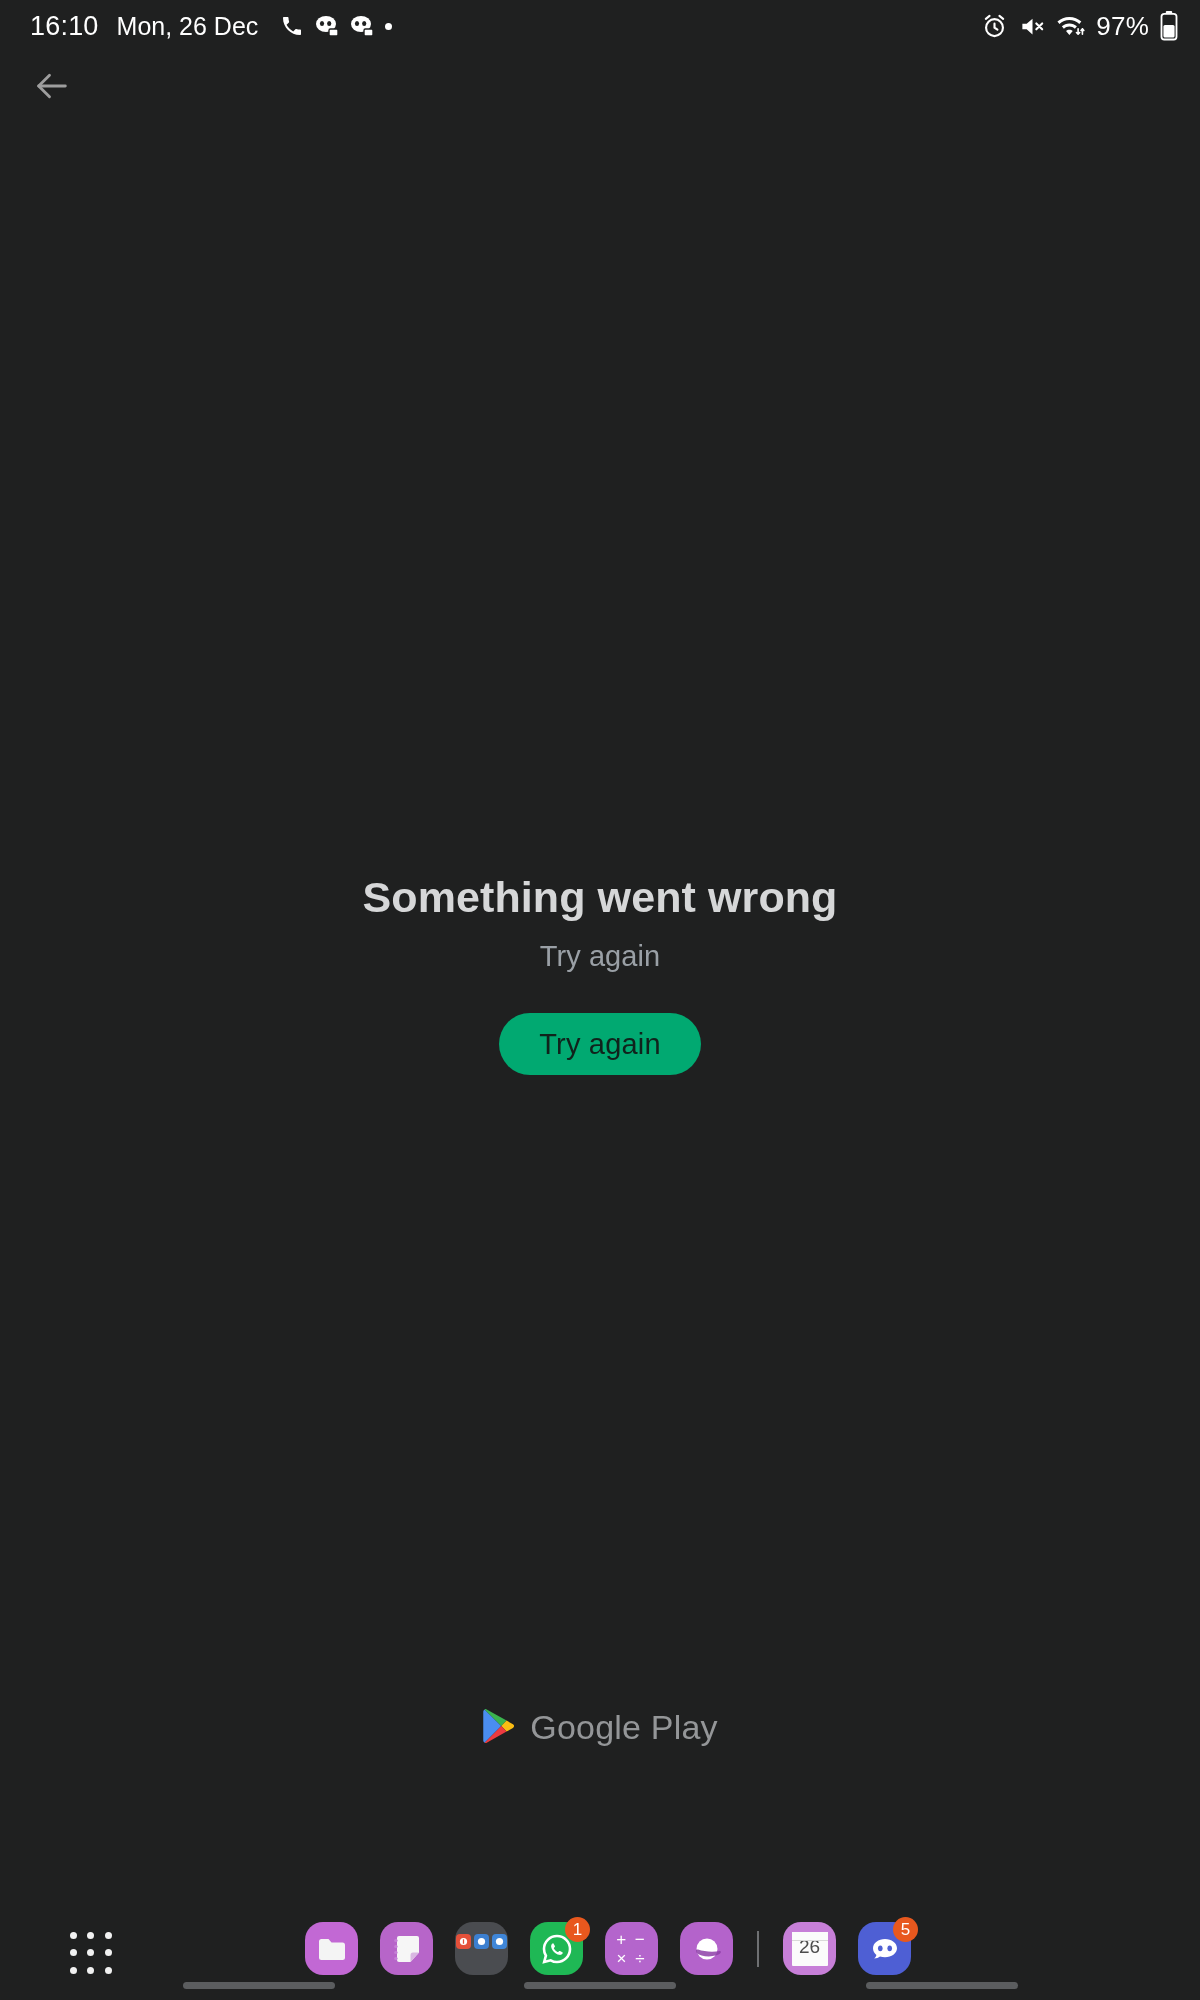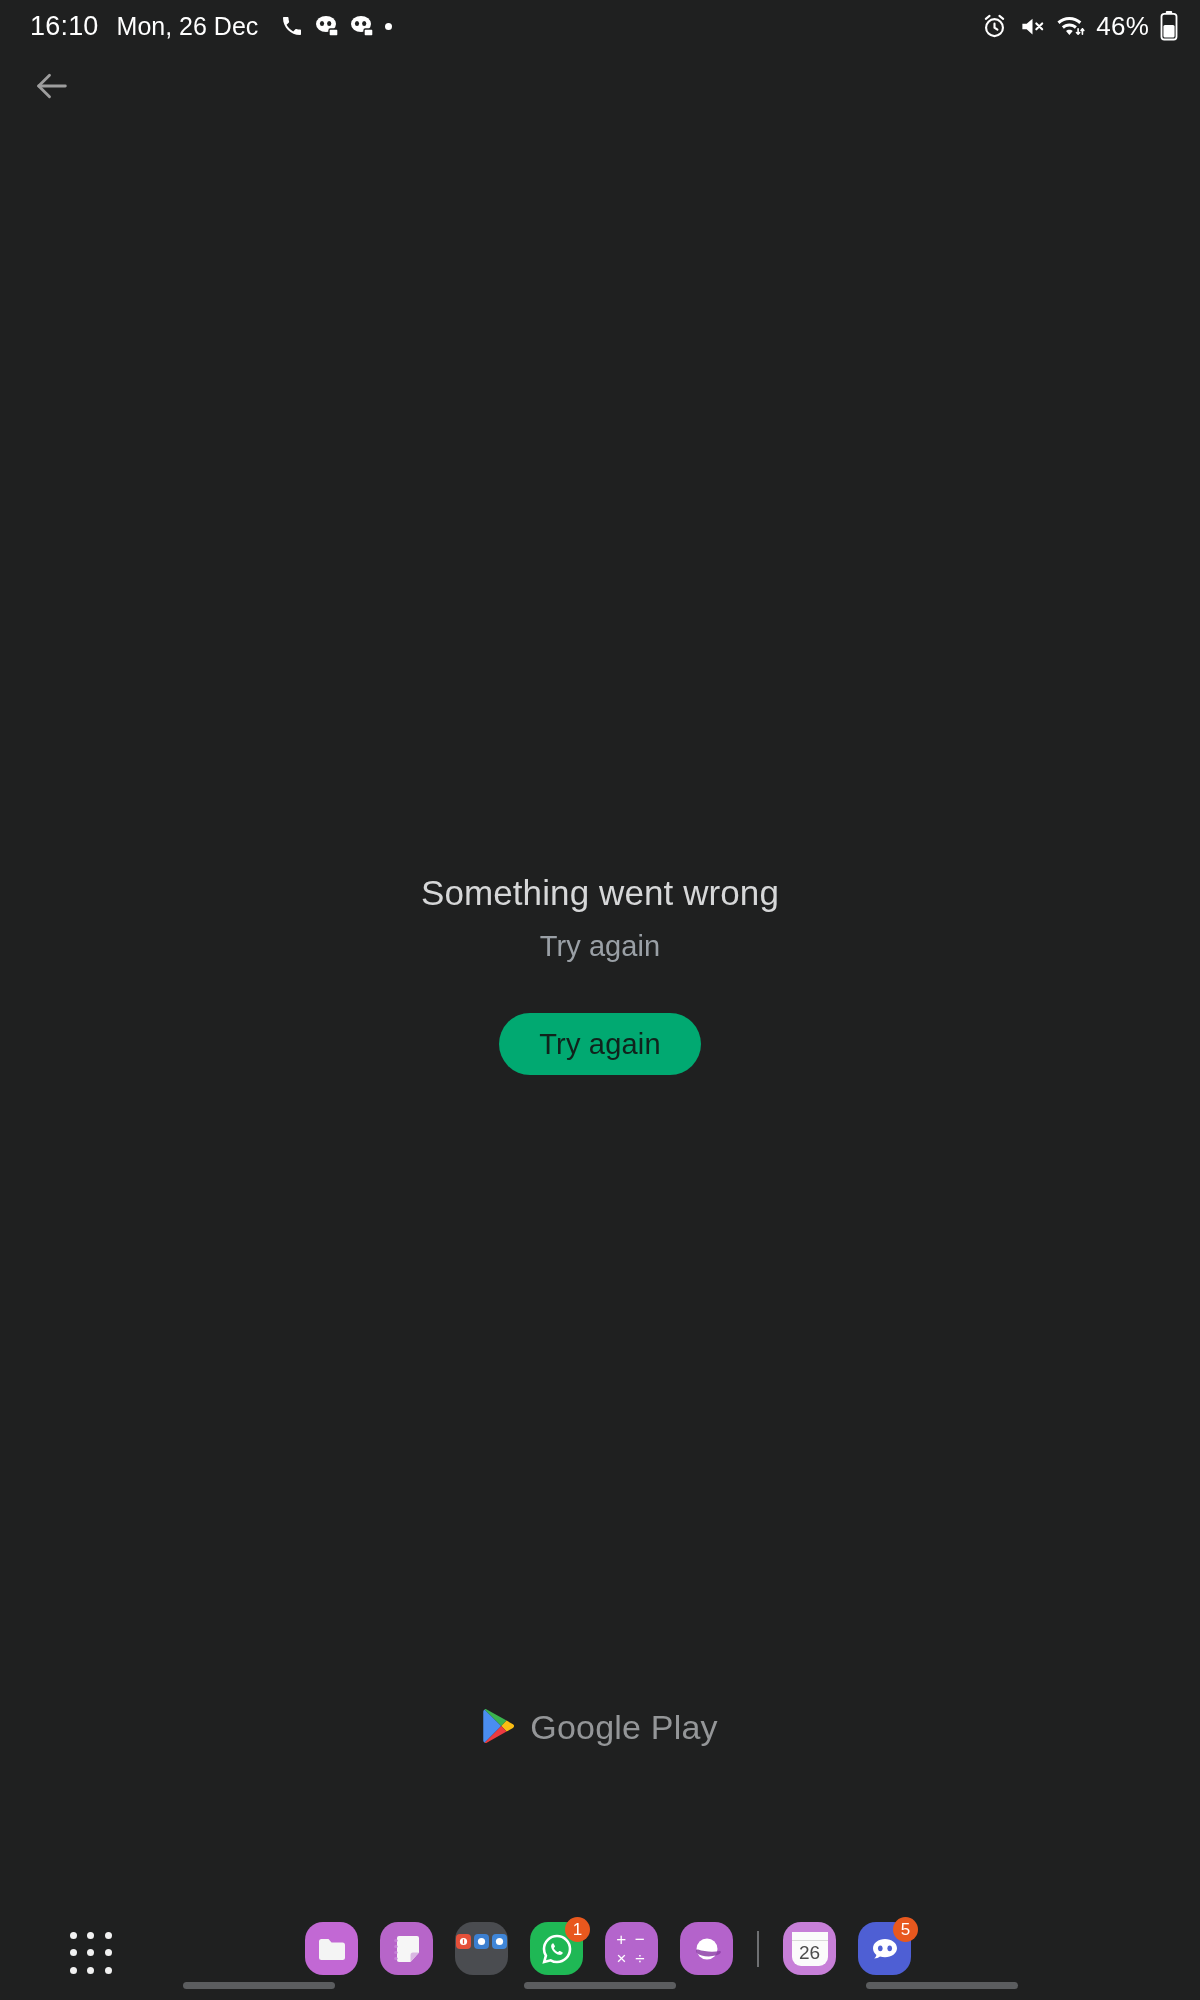--- a/index.html
+++ b/index.html
@@ -82,23 +82,23 @@
 
   
   .error-block {
     position: absolute;
     top: 872px;
     left: 0;
     width: 1200px;
     text-align: center;
   }
   .error-title {
-    font-size: 35px;
+    font-size: 43px;
     color: #d6d7d8;
-    font-weight: 400;
+    font-weight: 700;
     letter-spacing: 0.1px;
     line-height: 1.2;
   }
   .error-subtitle {
     font-size: 29px;
     color: #9aa0a6;
     font-weight: 400;
     margin-top: 16px;
     letter-spacing: 0.1px;
   }
@@ -241,27 +241,27 @@
     color: #fff;
   }
   .mini-red { background: #e4503a; }
   .mini-blue { background: #3c7fd0; }
   .mini-blue2 { background: #3f86d8; }
 
   .cal-body {
     width: 36px;
     height: 34px;
     background: #fbfbfb;
-    border-radius: 9px;
+    border-radius: 1px;
     color: #4c4c4c;
     font-size: 19px;
     display: flex;
     align-items: flex-end;
     justify-content: center;
-    padding-bottom: 2px;
+    padding-bottom: 8px;
     box-sizing: border-box;
     position: relative;
   }
   .cal-body::before {
     content: "";
     position: absolute;
     top: 0; left: 0; right: 0;
     height: 8px;
     background: #fbfbfb;
     border-bottom: 1px solid #d9d9d9;
@@ -343,21 +343,21 @@
     </span>
     <span class="ico">
       <svg width="28" height="27" viewBox="0 0 26 24" fill="#ffffff">
         <path d="M11.5 3.2C7.2 3.2 3.3 4.8.4 7.4l1.9 2.2C4.8 7.4 8 6 11.5 6s6.7 1.4 9.2 3.6l1.9-2.2C19.7 4.8 15.8 3.2 11.5 3.2z"></path>
         <path d="M11.5 9.2c-2.7 0-5.1 1-7 2.6l1.9 2.2c1.4-1.2 3.2-1.9 5.1-1.9s3.7.7 5.1 1.9l1.9-2.2c-1.9-1.6-4.3-2.6-7-2.6z"></path>
         <path d="M11.5 15c-1.2 0-2.3.4-3.1 1.2l3.1 3.6 3.1-3.6c-.8-.8-1.9-1.2-3.1-1.2z"></path>
         <path d="M19.6 14.2v4.4M19.6 19.2l-1.5-1.6M19.6 19.2l1.5-1.6" stroke="#ffffff" stroke-width="1.5" stroke-linecap="round" fill="none"></path>
         <path d="M23.6 19.2v-4.6M23.6 14.2l-1.3 1.5M23.6 14.2l1.3 1.5" stroke="#ffffff" stroke-width="1.5" stroke-linecap="round" fill="none"></path>
       </svg>
     </span>
-    <span class="battery-pct">46%</span>
+    <span class="battery-pct">97%</span>
     <span class="ico">
       <svg width="18" height="30" viewBox="0 0 16 28">
         <rect x="5" y="0" width="6" height="2.6" rx="1" fill="#ffffff"></rect>
         <rect x="1" y="2.6" width="14" height="24" rx="2.6" fill="none" stroke="#ffffff" stroke-width="1.7"></rect>
         <rect x="2.8" y="13" width="10.4" height="11.8" rx="1.4" fill="#ffffff"></rect>
       </svg>
     </span>
   </div>
 </div>
 

